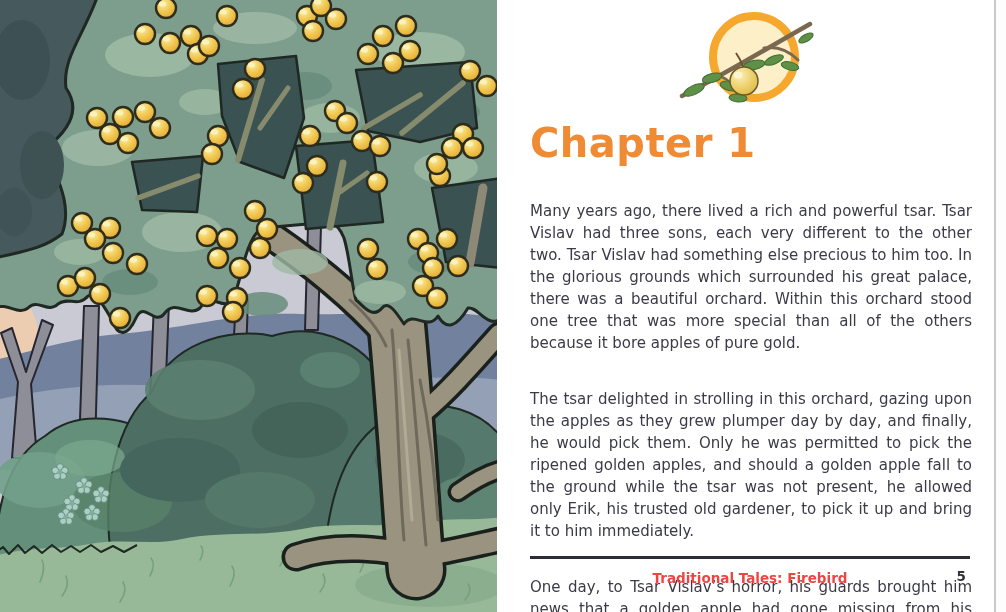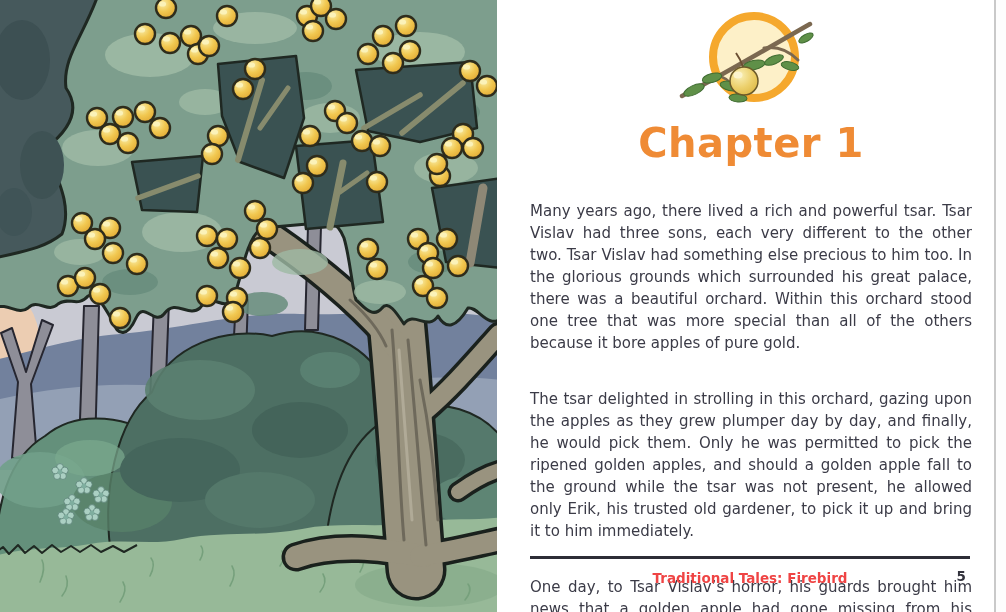--- a/index.html
+++ b/index.html
@@ -5,21 +5,21 @@
   * { margin:0; padding:0; box-sizing:border-box; }
   html,body { background:#ffffff; }
   body { font-family:"DejaVu Sans", sans-serif; }
   .spread { position:relative; width:1006px; height:612px; background:#ffffff; display:flex; overflow:hidden; }
   .illustration { width:497px; height:612px; flex:none; }
   .illustration svg { display:block; }
   .page { width:499px; flex:none; position:relative; background:#ffffff; border-right:2px solid #c9c9c9; height:612px; }
   .gutter { flex:1; background:#fdfdfd; }
   .page-content { padding:0 22px 0 33px; }
   .badge-wrap { display:flex; justify-content:center; padding-top:8px; }
-  .chapter-title { margin-top:12px; text-align:center; font-size:40px; font-weight:700; color:#ef8b35; letter-spacing:0.5px; line-height:47px; }
+  .chapter-title { margin-top:12px; text-align:left; font-size:40px; font-weight:700; color:#ef8b35; letter-spacing:0.5px; line-height:47px; }
   .body-text { margin-top:33px; color:#3b3b47; font-size:15px; line-height:22px; text-align:justify; }
   .body-text p + p { margin-top:34px; }
   .page-footer { position:absolute; left:33px; right:24px; top:556px; }
   .footer-rule { height:3px; background:#2d2d36; border:none; }
   .footer-row { position:relative; margin-top:9px; text-align:center; }
   .footer-title { font-size:13.5px; font-weight:700; color:#ef4444; }
   .page-number { position:absolute; right:4px; top:0; font-size:13.5px; font-weight:700; color:#33333d; }
 </style>
 </head>
 <body>

